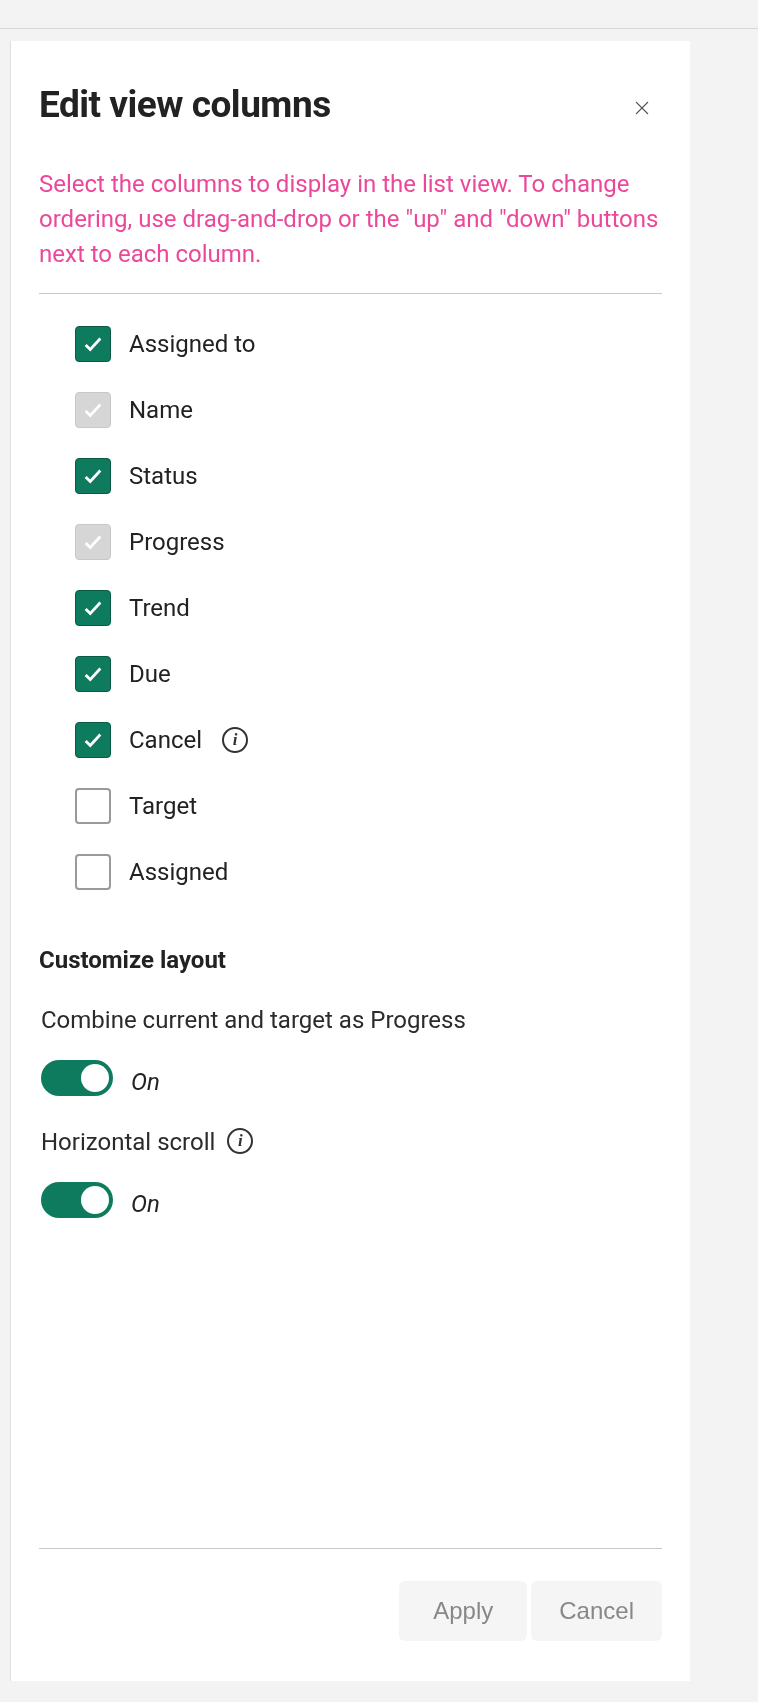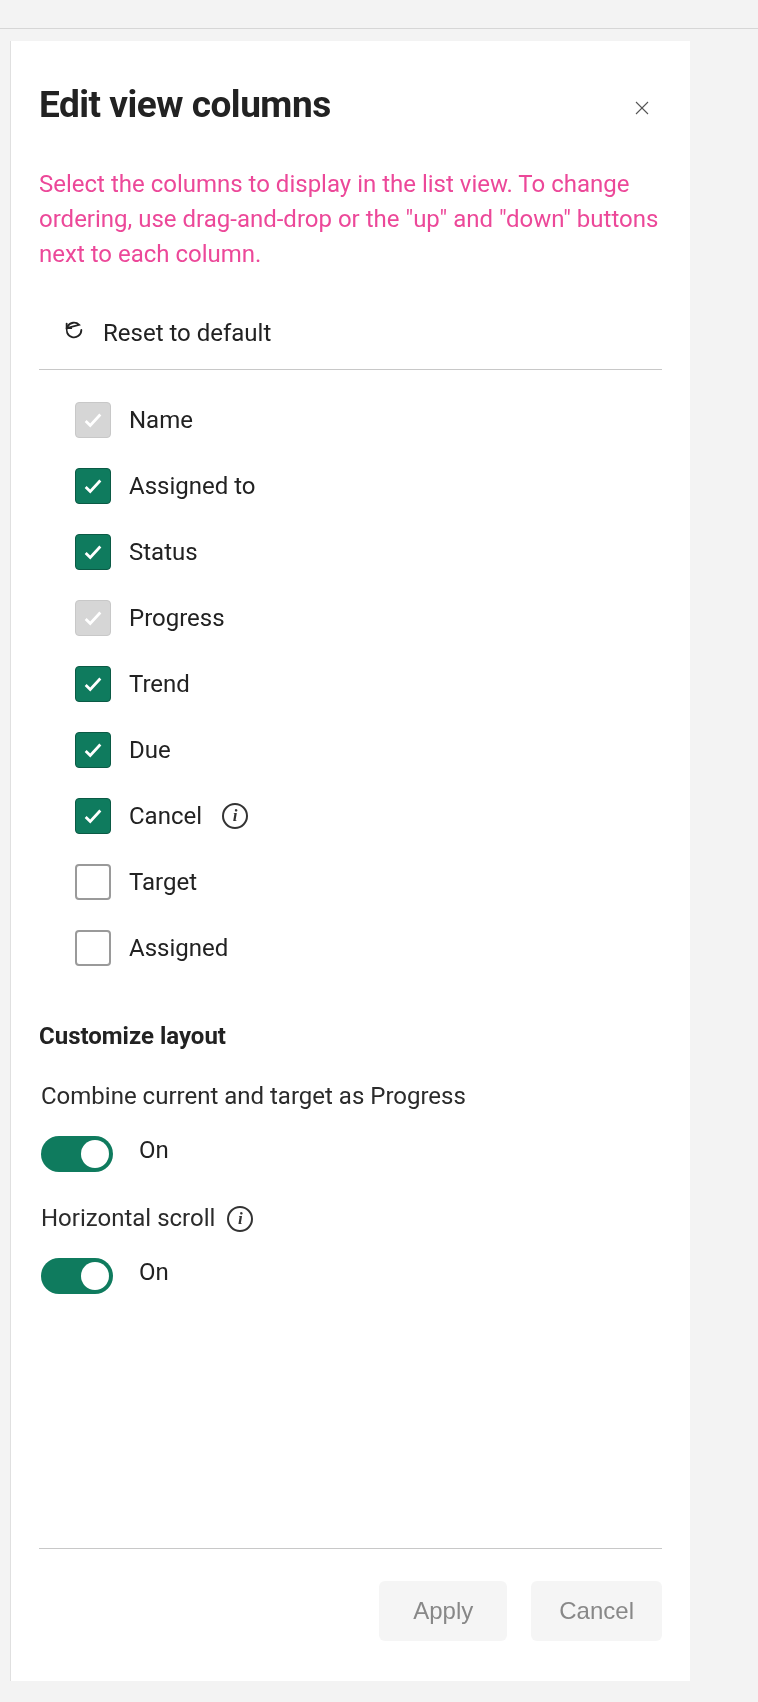--- a/index.html
+++ b/index.html
@@ -113,28 +113,29 @@
     font-size: 24px;
     font-weight: 700;
     margin: 56px 0 0 0;
     color: #222;
   }
   .setting-label {
     font-size: 24px;
     color: #2b2b2b;
     margin: 32px 0 0 2px;
     display: flex;
+    align-items: flex-start;
+    gap: 10px;
+  }
+  .toggle-row {
+    display: flex;
     align-items: flex-end;
-    gap: 10px;
-  }
-  .toggle-row {
-    display: flex;
-    align-items: flex-start;
-    gap: 26px;
+    gap: 18px;
     margin: 26px 0 0 2px;
+    font-style: italic;
   }
   .toggle {
     width: 72px; height: 36px;
     border-radius: 18px;
     position: relative;
     cursor: pointer;
     flex-shrink: 0;
   }
   .toggle.on { background: #0f7b5e; }
   .toggle .knob {
@@ -145,21 +146,21 @@
     top: 4px;
   }
   .toggle.on .knob { right: 4px; }
   .toggle-state { font-size: 24px; color: #222; }
   .footer {
     margin-top: auto;
     border-top: 1px solid #c8c8c8;
     padding: 32px 0 40px 0;
     display: flex;
     justify-content: flex-end;
-    gap: 24px;
+    gap: 4px;
   }
   .btn {
     font-size: 24px;
     color: #888;
     background: #f5f5f5;
     border: none;
     border-radius: 6px;
     padding: 16px 28px;
     cursor: pointer;
     min-width: 128px;
@@ -178,48 +179,39 @@
           <svg viewBox="0 0 24 24">
               <line x1="4" y1="4" x2="20" y2="20"></line>
               <line x1="20" y1="4" x2="4" y2="20"></line>
             </svg>
         </span>
       </button>
     </div>
 
     <p class="panel-desc">Select the columns to display in the list view. To change ordering, use drag-and-drop or the "up" and "down" buttons next to each column.</p>
 
-    <div class="reset-row">
-      <span>
-        <svg viewBox="0 0 24 24" fill="none" stroke="#222" stroke-width="2" stroke-linecap="round">
-          <path d="M4 5 v5 h5"></path>
-          <path d="M20 12 a8 8 0 1 1 -2.34 -5.66 L4 10"></path>
-        </svg>
-      </span>
-      <span>Reset to default</span>
-    </div>
 
     <hr class="divider">
 
     <div class="col-list" id="col-list">
         <div class="col-row">
+          <div class="cb checked">
+            <svg viewBox="0 0 24 24">
+              <polyline points="4,13 9,18 20,6"></polyline>
+            </svg>
+          </div>
+          <span class="col-label">Assigned to</span>
+        </div>
+        <div class="col-row">
           <div class="cb locked">
             <svg viewBox="0 0 24 24">
               <polyline points="4,13 9,18 20,6"></polyline>
             </svg>
           </div>
           <span class="col-label">Name</span>
-        </div>
-        <div class="col-row">
-          <div class="cb checked">
-            <svg viewBox="0 0 24 24">
-              <polyline points="4,13 9,18 20,6"></polyline>
-            </svg>
-          </div>
-          <span class="col-label">Assigned to</span>
         </div>
         <div class="col-row">
           <div class="cb checked">
             <svg viewBox="0 0 24 24">
               <polyline points="4,13 9,18 20,6"></polyline>
             </svg>
           </div>
           <span class="col-label">Status</span>
         </div>
         <div class="col-row">

